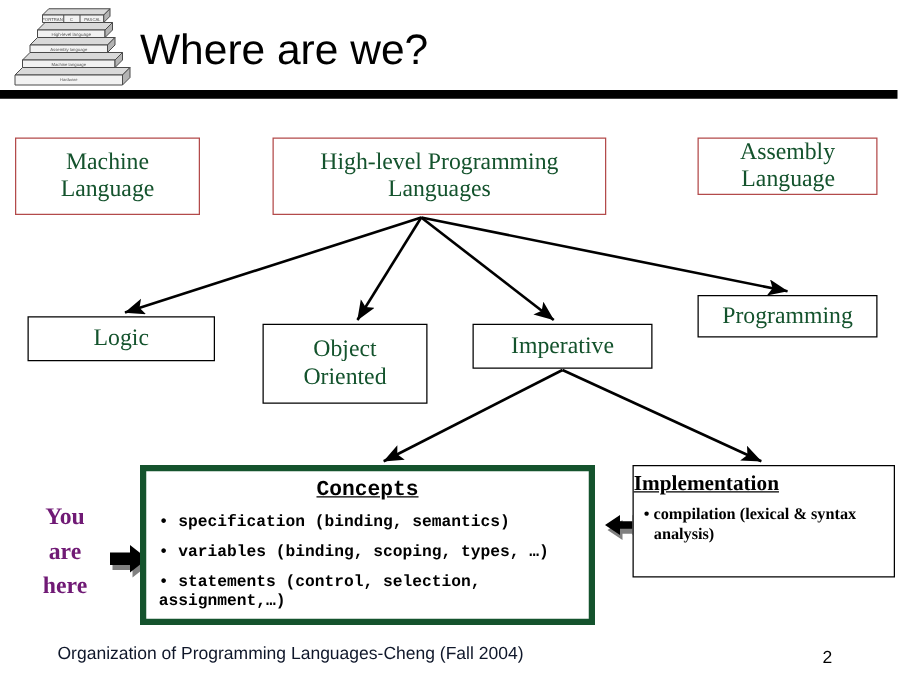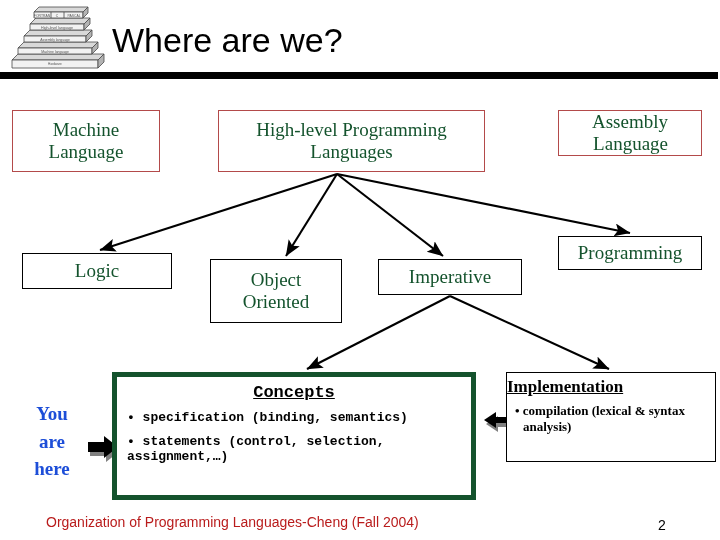--- a/index.html
+++ b/index.html
@@ -84,31 +84,31 @@
   #box-impl .bl{
     font-weight:bold;font-size:13px;margin:6px 0 0 8px;line-height:1.2;
     text-indent:-8px;padding-left:8px;
   }
 
   
   #youarehere{
     position:absolute;left:16px;top:400px;width:72px;
     font-family:"Liberation Serif", serif;
     font-weight:bold;font-size:19px;line-height:1.45;
-    text-align:center;color:#1d4ed8;
+    text-align:center;color:#701a75;
   }
 
   
   #arrows{position:absolute;left:0;top:0;width:720px;height:540px;pointer-events:none;}
 
   
   .footer{
     position:absolute;left:46px;top:514px;
     font-family:"Liberation Sans", sans-serif;
-    font-size:14px;color:#b91c1c;white-space:nowrap;
+    font-size:14px;color:#0f172a;white-space:nowrap;
   }
   .pagenum{
     position:absolute;left:658px;top:517px;
     font-family:"Liberation Sans", sans-serif;
     font-size:14px;color:#000;
   }
 </style>
 </head>
 <body>
 
@@ -208,20 +208,21 @@
 
   <div id="youarehere">
     <div>You</div>
     <div>are</div>
     <div>here</div>
   </div>
 
   <div id="box-concepts">
     <div class="hdr">Concepts</div>
     <div class="bl">• specification (binding, semantics)</div>
+    <div class="bl">• variables (binding, scoping, types, …)</div>
     <div class="bl">• statements (control, selection, assignment,…)</div>
   </div>
 
   <div id="box-impl">
     <div class="hdr">Implementation</div>
     <div class="bl">• compilation (lexical &amp; syntax analysis)</div>
   </div>
 
   <div class="footer">Organization of Programming Languages-Cheng (Fall 2004)</div>
   <div class="pagenum">2</div>

